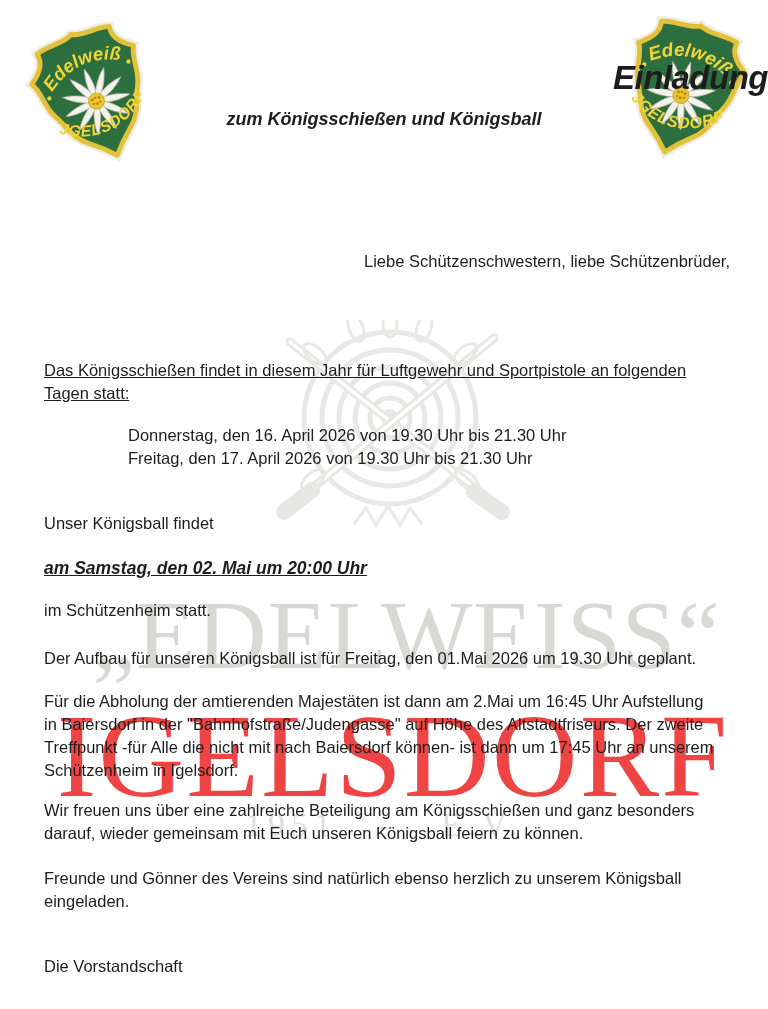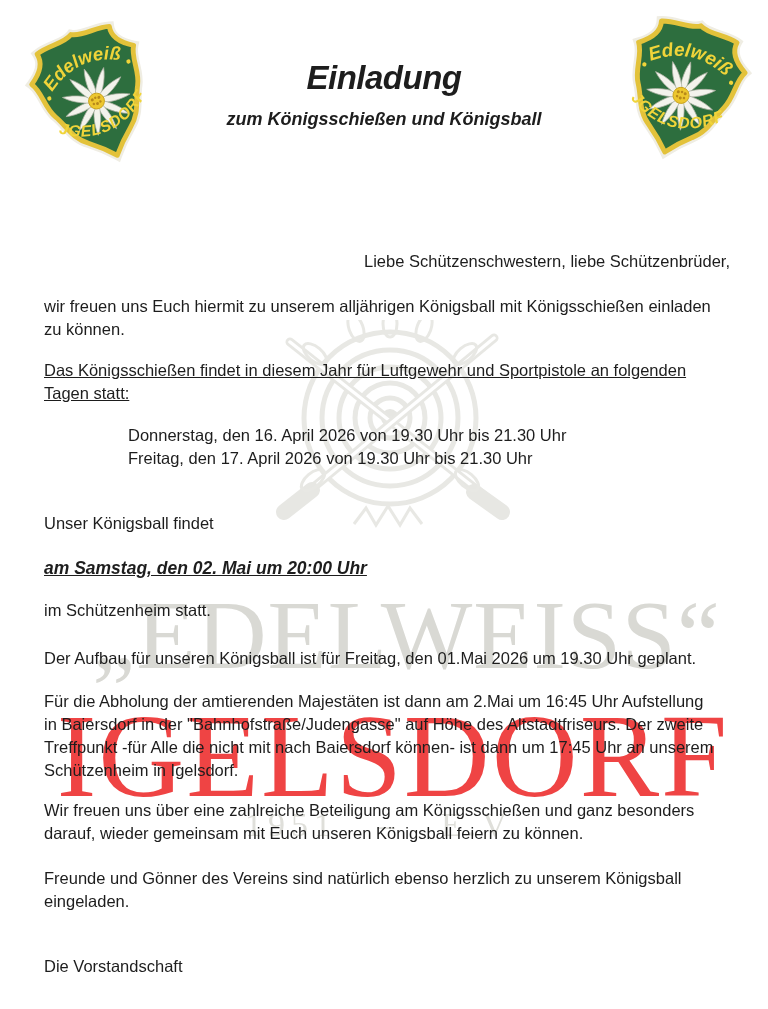--- a/index.html
+++ b/index.html
@@ -2,21 +2,21 @@
 <html><head>
 <meta charset="utf-8">
 <style>
   html,body{margin:0;padding:0;background:#ffffff;}
   .page{
     position:relative;width:768px;height:1009px;background:#ffffff;overflow:hidden;
     font-family:"Liberation Sans", sans-serif;color:#1d1d1d;
   }
   
   .title{
-    position:absolute;top:59px;left:0;right:0;text-align:center;
+    position:absolute;top:59px;left:0;right:0;text-align:right;
     font-size:33px;font-weight:bold;font-style:italic;letter-spacing:-.5px;
   }
   .subtitle{
     position:absolute;top:109px;left:0;right:0;text-align:center;
     font-size:18px;font-weight:bold;font-style:italic;
   }
   
   .badge{position:absolute;overflow:visible;}
   .badge-left{left:28px;top:24px;width:132px;height:141px;transform:rotate(-21deg);}
   .badge-right{left:616px;top:17px;width:134px;height:143px;transform:rotate(16deg);}
@@ -129,21 +129,20 @@
   </svg>
 
   <div class="wm wm-1">„EDELWEISS“</div>
   <div class="wm wm-2">IGELSDORF</div>
   <div class="wm wm-3">1951 – E.V.</div>
 
   <div class="title">Einladung</div>
   <div class="subtitle">zum Königsschießen und Königsball</div>
 
   <div class="p p-salutation">Liebe Schützenschwestern, liebe Schützenbrüder,</div>
-  <div class="p p-intro">wir freuen uns Euch hiermit zu unserem alljährigen Königsball mit Königsschießen einladen<br>zu können.</div>
   <div class="p p-shoot">Das Königsschießen findet in diesem Jahr für Luftgewehr und Sportpistole an folgenden<br>Tagen statt:</div>
   <div class="p p-dates">
     <div>Donnerstag, den 16. April 2026 von 19.30 Uhr bis 21.30 Uhr</div>
     <div>Freitag, den 17. April 2026 von 19.30 Uhr bis 21.30 Uhr</div>
   </div>
   <div class="p p-ball-lead">Unser Königsball findet</div>
   <div class="p p-ball-date">am Samstag, den 02. Mai um 20:00 Uhr</div>
   <div class="p p-ball-loc">im Schützenheim statt.</div>
   <div class="p p-setup">Der Aufbau für unseren Königsball ist für Freitag, den 01.Mai 2026 um 19.30 Uhr geplant.</div>
   <div class="p p-pickup">Für die Abholung der amtierenden Majestäten ist dann am 2.Mai um 16:45 Uhr Aufstellung<br>in Baiersdorf in der "Bahnhofstraße/Judengasse" auf Höhe des Altstadtfriseurs. Der zweite<br>Treffpunkt -für Alle die nicht mit nach Baiersdorf können- ist dann um 17:45 Uhr an unserem<br>Schützenheim in Igelsdorf.</div>

